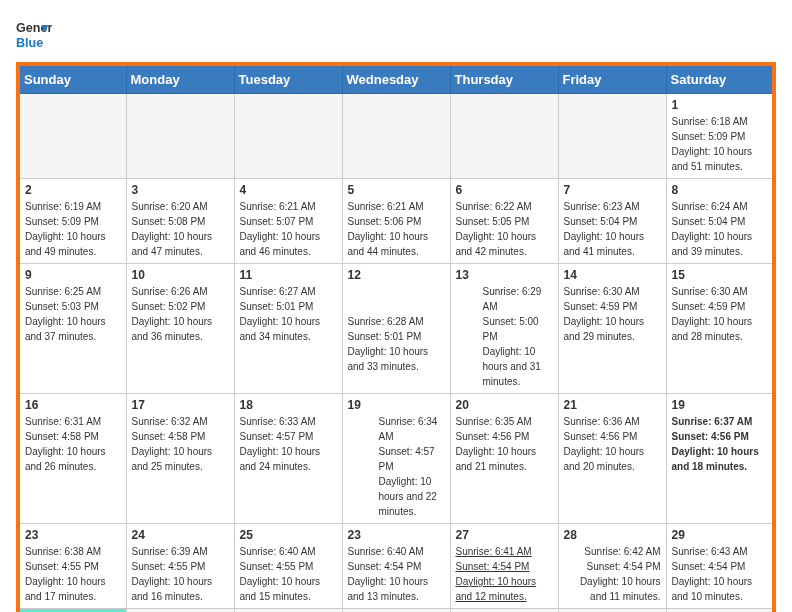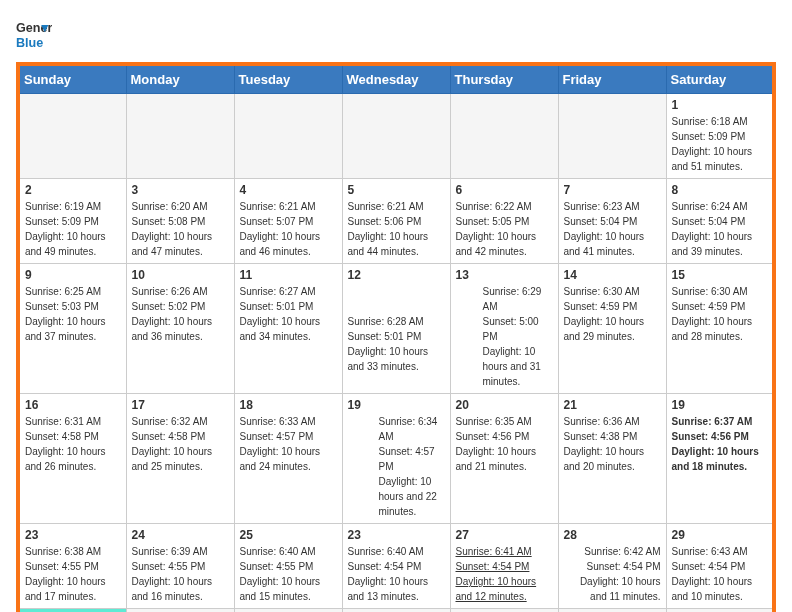--- a/index.html
+++ b/index.html
@@ -242,21 +242,21 @@
         </td>
         <td>
           <span class="day-number">20</span>
           <div class="day-info" style="white-space: pre-line;">Sunrise: 6:35 AM
 Sunset: 4:56 PM
 Daylight: 10 hours and 21 minutes.</div>
         </td>
         <td>
           <span class="day-number">21</span>
           <div class="day-info" style="white-space: pre-line;">Sunrise: 6:36 AM
-Sunset: 4:38 PM
+Sunset: 4:56 PM
 Daylight: 10 hours and 20 minutes.</div>
         </td>
         <td>
           <span class="day-number">19</span>
           <div class="day-info" style="white-space: pre-line; font-weight: bold;">Sunrise: 6:37 AM
 Sunset: 4:56 PM
 Daylight: 10 hours and 18 minutes.</div>
         </td>
       </tr>
       <tr>

